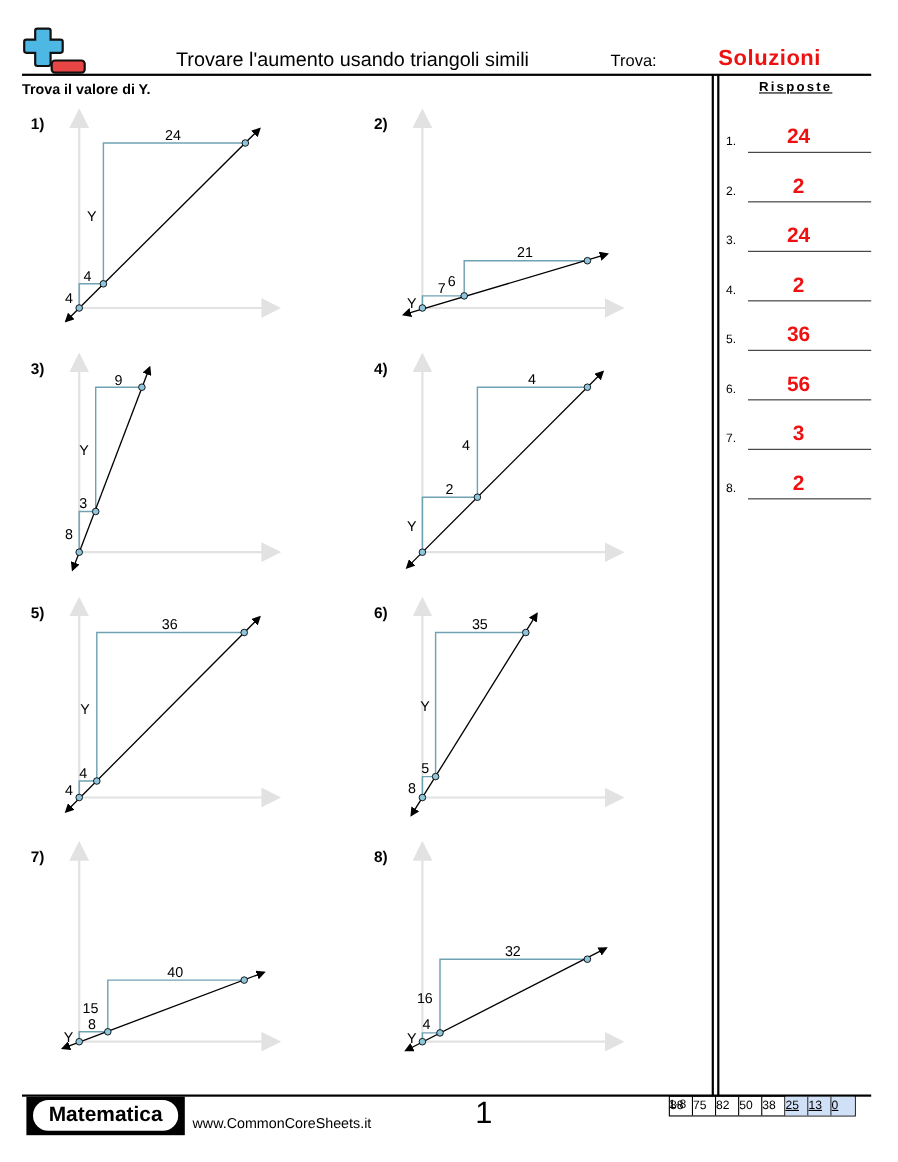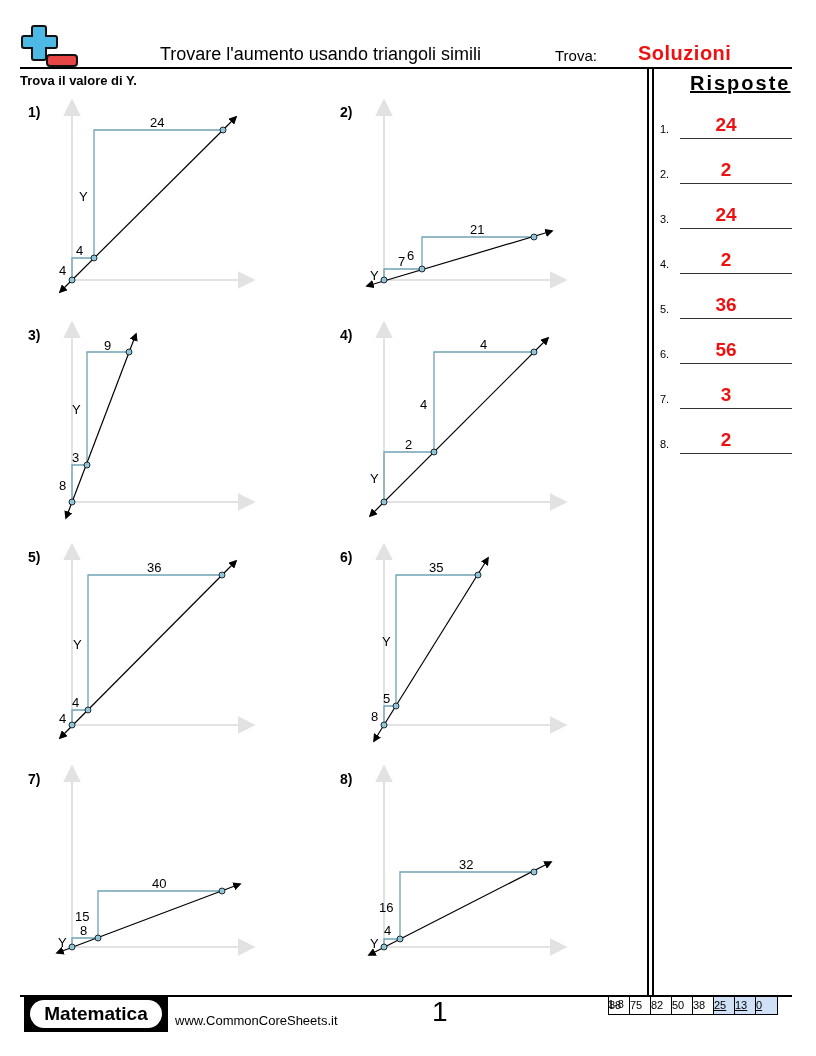--- a/index.html
+++ b/index.html
@@ -1,25 +1,25 @@
 <!DOCTYPE html>
 <html><head>
 <meta charset="utf-8">
 <style>
   html, body { margin:0; padding:0; background:#fff; }
   body { width:816px; height:1056px; position:relative; overflow:hidden; font-family:"Liberation Sans", sans-serif; color:#000; }
   .abs { position:absolute; }
   .title { left:160px; top:44px; font-size:18px; white-space:nowrap; }
   .nome-label { left:555px; top:47px; font-size:15px; }
-  .nome-value { left:638px; top:42px; font-size:20px; font-weight:bold; color:#ee1111; letter-spacing:0.5px; }
+  .nome-value { left:653px; top:42px; font-size:20px; font-weight:bold; color:#ee1111; letter-spacing:0.5px; }
   .header-rule { left:20px; top:67px; width:772px; height:2px; background:#000; }
   .instructions { left:20px; top:73px; font-size:13px; font-weight:bold; }
   .divider-a { left:647px; top:68px; width:2px; height:928px; background:#000; }
   .divider-b { left:652px; top:68px; width:2px; height:928px; background:#000; }
-  .answers-title { left:690px; top:72px; font-size:20px; font-weight:bold; letter-spacing:2px; text-decoration:underline; }
+  .answers-title { left:690px; top:72px; font-size:12px; font-weight:bold; letter-spacing:2px; text-decoration:underline; }
   .ans-row { left:660px; width:132px; height:30px; }
   .ans-num { position:absolute; left:0; bottom:4px; font-size:11px; }
   .ans-line { position:absolute; left:20px; right:0; bottom:0; height:1.5px; background:#333; }
   .ans-val { position:absolute; left:20px; right:20px; bottom:3px; text-align:center; font-size:19px; font-weight:bold; color:#ee1111; }
   .footer-rule { left:20px; top:995px; width:772px; height:1.5px; background:#000; }
   .brand-box { left:24px; top:997px; width:144px; height:35px; background:#000; }
   .brand-pill { left:30px; top:1000px; width:132px; height:28px; background:#fff; border-radius:14px; text-align:center; line-height:28px; font-size:19px; font-weight:bold; }
   .site { left:175px; top:1013px; font-size:13px; }
   .page-num { left:432px; top:996px; font-size:28px; }
   .score-label { left:584px; top:998px; font-size:11px;margin-left:24px; }

